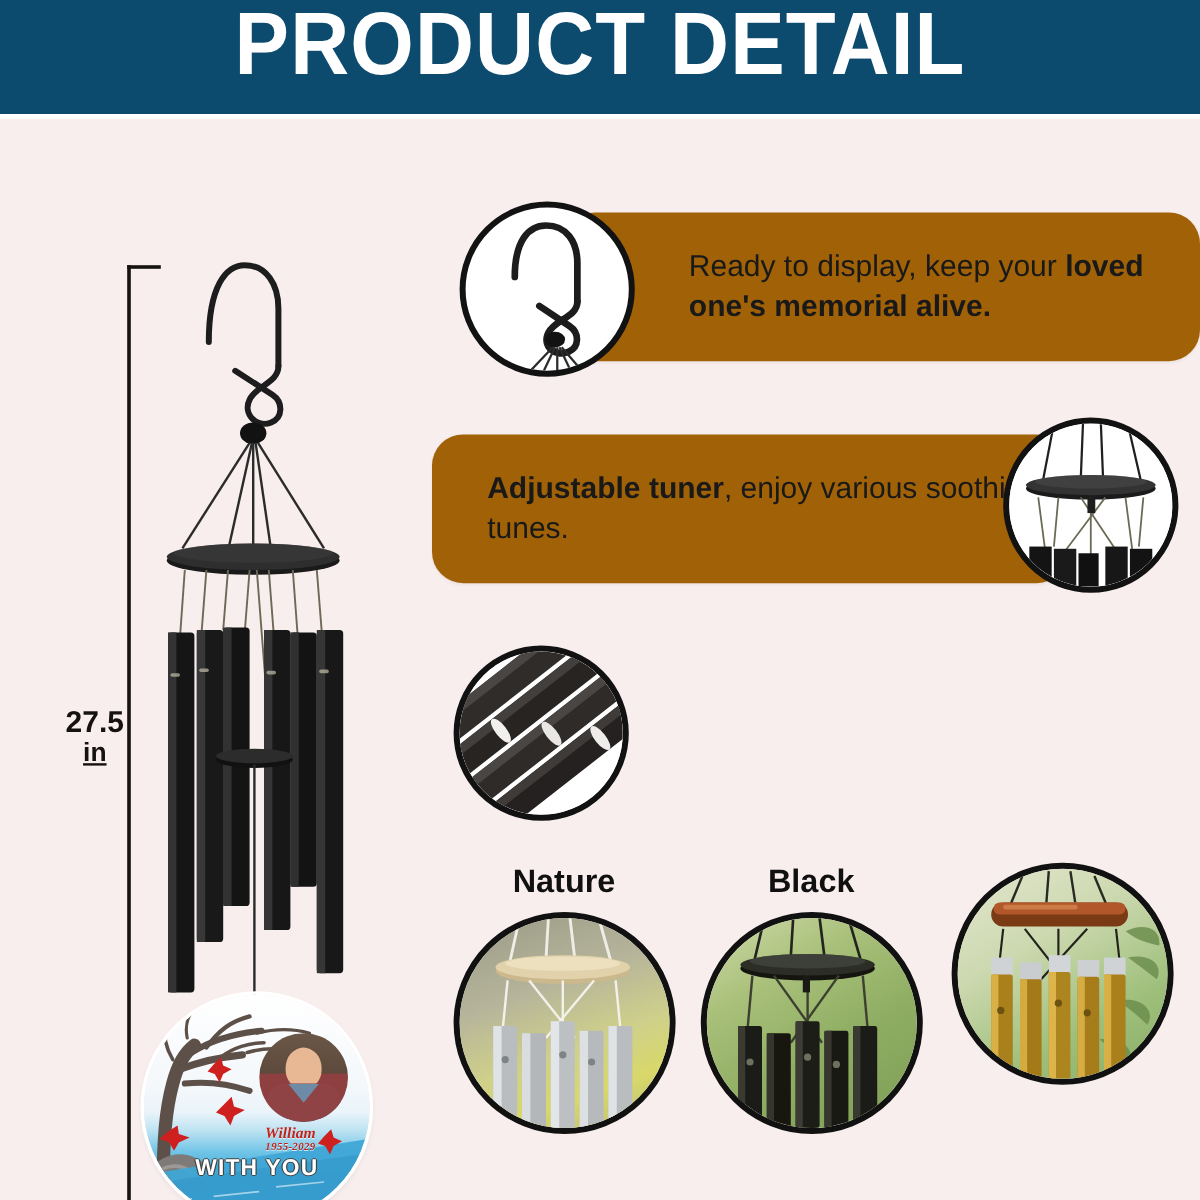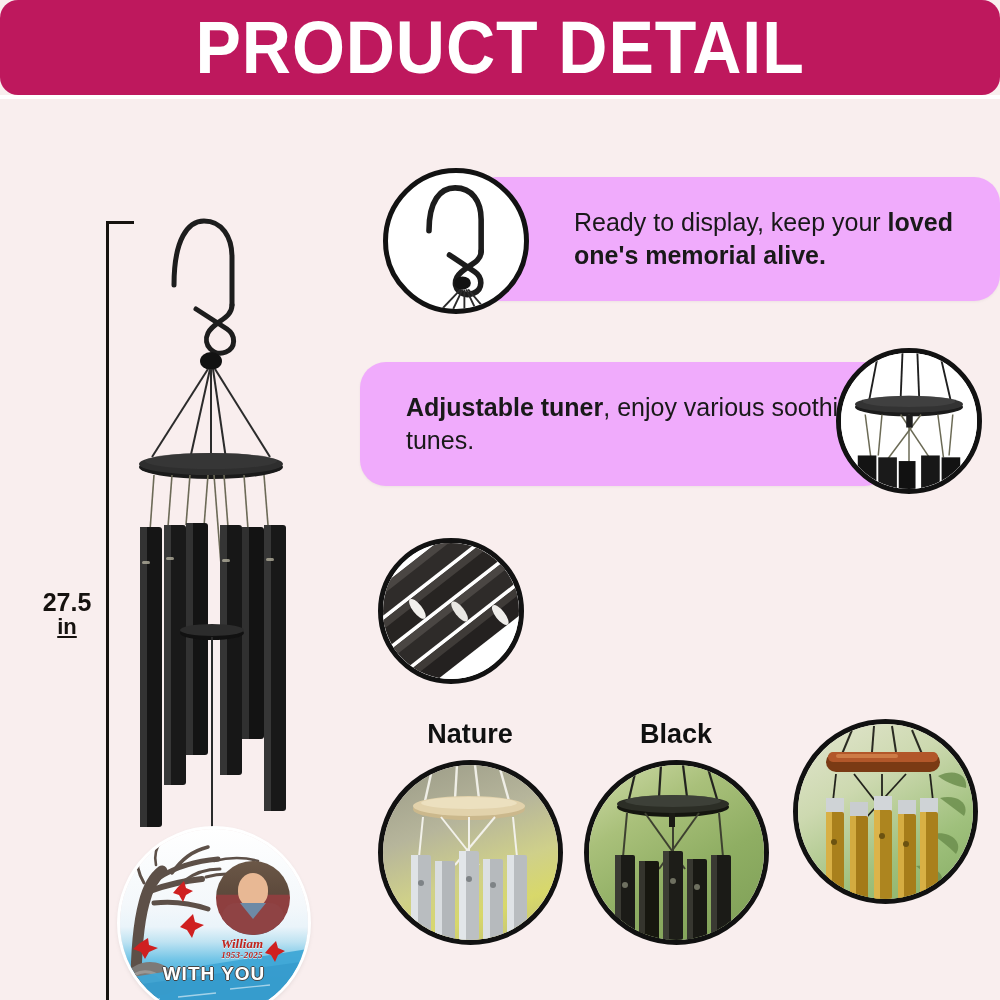--- a/index.html
+++ b/index.html
@@ -8,22 +8,22 @@
     background:#f9eeee;
     font-family:"Liberation Sans", sans-serif;
     overflow:hidden;
     position:relative;
   }
   .page{position:relative;width:1000px;height:1000px;}
 
   
   .header{
     position:absolute;left:0;top:0;width:1000px;height:95px;
-    background:#be185d;
-    display:flex;align-items:center;justify-content:center;border-radius:18px;
+    background:#0c4a6e;
+    display:flex;align-items:flex-start;justify-content:center;
   }
   .header-title{
     color:#ffffff;
     font-family:"Liberation Sans", sans-serif;
     font-weight:bold;
     font-size:74px;
     letter-spacing:1px;
     transform:scaleX(0.92);
     line-height:1;
     white-space:nowrap;
@@ -35,21 +35,21 @@
   
   .left-panel{position:absolute;left:0;top:99px;width:350px;height:901px;}
 
   .dim-line{
     position:absolute;left:106px;top:122px;width:3px;height:793px;background:#16120f;
   }
   .dim-tick-top{
     position:absolute;left:106px;top:122px;width:28px;height:3px;background:#16120f;
   }
   .dim-label{
-    position:absolute;left:34px;top:490px;width:66px;
+    position:absolute;left:46px;top:490px;width:66px;
     text-align:center;color:#16120f;font-weight:bold;font-size:25px;line-height:1.05;
   }
   .dim-label .unit{display:block;font-size:22px;text-decoration:underline;}
 
   
   .chime{position:absolute;left:128px;top:110px;width:190px;height:620px;}
   .chime svg{display:block;}
 
   
   .ornament{
@@ -102,21 +102,21 @@
     display:block;margin-top:2px;font-family:"Liberation Sans", sans-serif;
     font-weight:bold;font-size:19px;letter-spacing:1px;color:#ffffff;
     text-shadow:-1px 0 #444,0 1px #444,1px 0 #444,0 -1px #444;
   }
 
   
   .right-col{position:absolute;left:360px;top:99px;width:640px;height:901px;}
 
   .feature{position:absolute;left:0;width:640px;height:160px;}
   .feature .card{
-    position:absolute;top:18px;height:124px;background:#f0abfc;border-radius:26px;
+    position:absolute;top:18px;height:124px;background:#a16207;border-radius:26px;
     display:flex;align-items:center;
     box-shadow:0 1px 3px rgba(0,0,0,.05);
   }
   .feature .text{
     font-size:25px;line-height:1.32;color:#191919;font-weight:normal;
   }
   .feature .text b{font-weight:bold;}
 
   .bubble{
     position:absolute;width:146px;height:146px;border-radius:50%;
@@ -281,21 +281,21 @@
         </svg>
 
         <div class="orn-photo">
           <div class="face"></div>
           <div class="shirt"></div>
           <div class="collar"></div>
         </div>
 
         <div class="orn-name">
           <span>William</span>
-          <span class="orn-dates">1953-2025</span>
+          <span class="orn-dates">1955-2029</span>
         </div>
 
         <div class="orn-quote">
           <span class="orn-q2">WITH YOU</span>
         </div>
       </div>
     </div>
   </div>
 
   <div class="right-col">

